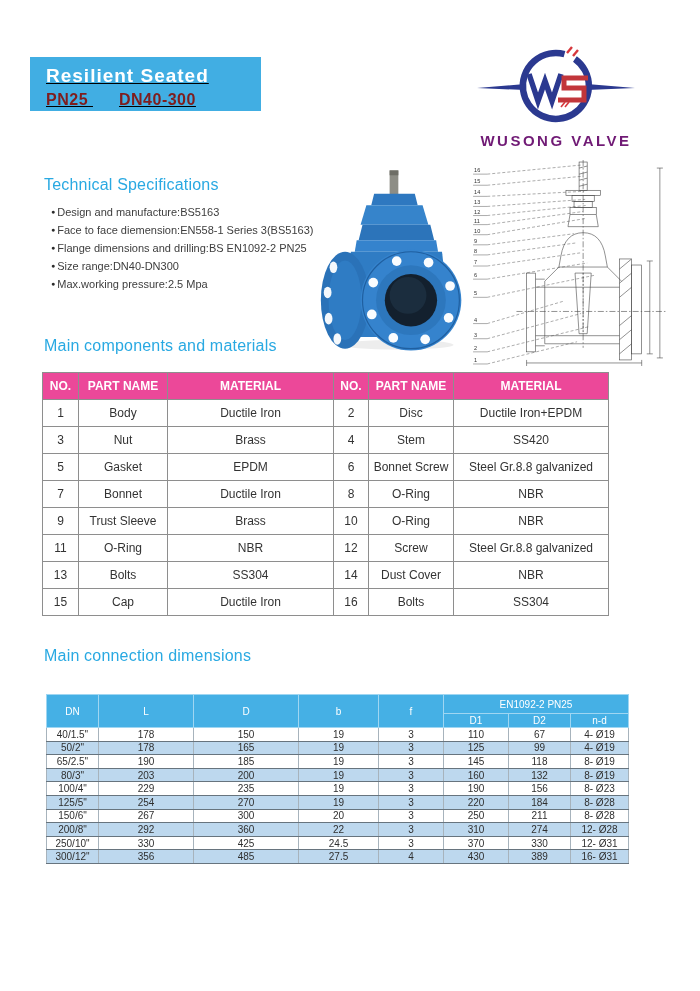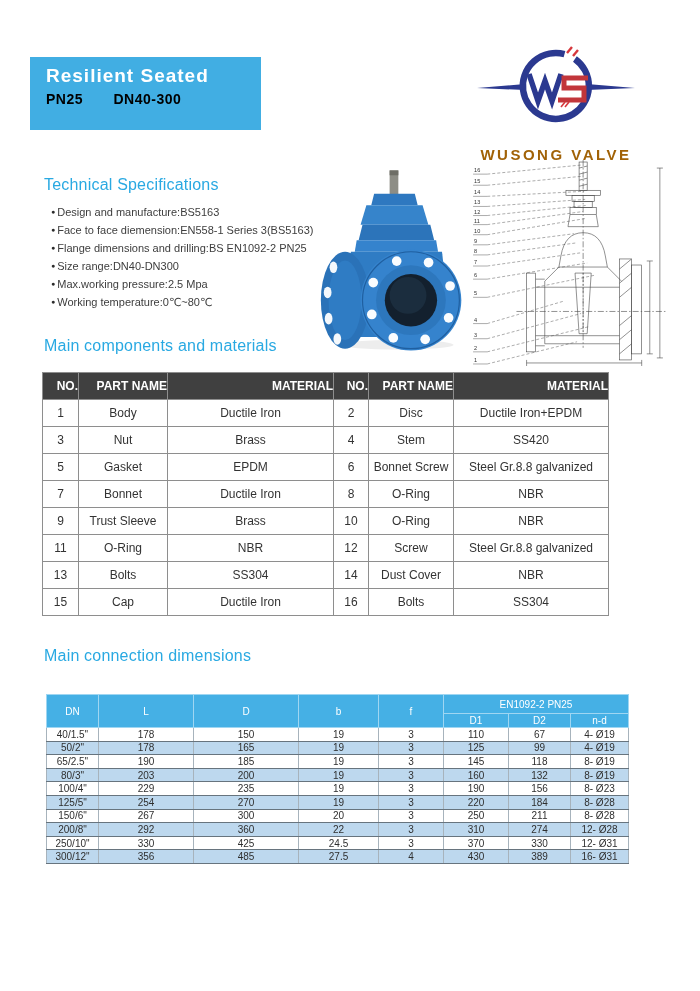--- a/index.html
+++ b/index.html
@@ -1,30 +1,30 @@
 <!DOCTYPE html>
 <html><head>
 <meta charset="utf-8">
 <style>
   * { margin:0; padding:0; box-sizing:border-box; }
   html,body { background:#fff; }
   body { font-family:"Liberation Sans","DejaVu Sans",sans-serif; }
   .page { position:relative; width:700px; height:991px; background:#ffffff; overflow:hidden; }
 
   
-  .title-block { position:absolute; left:30px; top:57px; width:231px; height:73px;
-    background:#41aee3; padding:8px 0 0 16px; }
+  .title-block { position:absolute; left:30px; top:57px; width:231px; height:54px;
+    background:#41aee3; padding:8px 0 0 16px;text-decoration:underline; }
   .title-line { color:#ffffff; font-size:19px; font-weight:bold; line-height:22px; letter-spacing:1px; }
-  .title-sub { margin-top:4px; font-size:14px; color:#000000; font-weight:bold; letter-spacing:.5px; }
+  .title-sub { margin-top:4px; font-size:16px; color:#7f1d1d; font-weight:bold; letter-spacing:.5px; }
   .title-sub span + span { margin-left:26px; }
 
   
   .logo { position:absolute; left:456px; top:44px; width:200px; text-align:center; }
   .logo svg { display:block; margin:0 auto; }
-  .logo-text { margin-top:16px; font-size:15px; font-weight:bold; color:#a16207; letter-spacing:2.5px; }
+  .logo-text { margin-top:2px; font-size:15px; font-weight:bold; color:#701a75; letter-spacing:2.5px; }
 
   
   .sec-title { position:absolute; left:44px; font-size:16px; font-weight:normal; color:#29a9e2; letter-spacing:.2px; }
   #sec-specs { top:176px; }
   #sec-comp  { top:337px;text-align:center; }
   #sec-dims  { top:647px; }
 
   
   .specs { position:absolute; left:51px; top:203px; list-style:none; }
   .specs li { font-size:11px; color:#3d3d3d; line-height:17px; }
@@ -33,22 +33,22 @@
   
   .valve-photo { position:absolute; left:316px; top:168px; width:155px; height:185px; }
   .valve-drawing { position:absolute; left:472px; top:160px; width:196px; height:207px; }
   .valve-drawing svg text { font-size:5.5px; fill:#333; font-family:"Liberation Sans",sans-serif; }
   .valve-drawing svg .sketch { stroke:#4a4a4a; stroke-width:.6; fill:none; }
   .valve-drawing svg #leaders line { stroke:#4a4a4a; stroke-width:.45; }
 
   
   table { border-collapse:collapse; table-layout:fixed; }
   .comp-table { position:absolute; left:42px; top:372px; width:566px; font-size:12px; color:#333; }
-  .comp-table th { background:#404040; color:#fff; font-weight:bold; font-size:12px; height:27px;
-     border:1px solid #8e8e8e; border-left:1px solid #cdeafa;text-align:right; }
+  .comp-table th { background:#ec4899; color:#fff; font-weight:bold; font-size:12px; height:27px;
+     border:1px solid #8e8e8e; border-left:1px solid #cdeafa; }
   .comp-table th:first-child { border-left:1px solid #8e8e8e; }
   .comp-table td { height:27px; text-align:center; border:1px solid #8e8e8e; background:#fff;
      white-space:nowrap; overflow:hidden; }
 
   
   .dims-table { position:absolute; left:46px; top:694px; width:582px; font-size:10px; color:#2f2f2f; }
   .dims-table th { background:#45b0e5; color:#fff; font-weight:normal; font-size:10px;
      border:1px solid #9fd6f2; }
   .dims-table thead tr:first-child th { height:19px; }
   .dims-table thead tr.hrow2 th { height:14px; }
@@ -91,21 +91,20 @@
     <div class="logo-text">WUSONG VALVE</div>
   </div>
 
   <div class="sec-title" id="sec-specs">Technical Specifications</div>
   <ul class="specs">
       <li>Design and manufacture:BS5163</li>
       <li>Face to face diemension:EN558-1 Series 3(BS5163)</li>
       <li>Flange dimensions and drilling:BS EN1092-2 PN25</li>
       <li>Size range:DN40-DN300</li>
       <li>Max.working pressure:2.5 Mpa</li>
-      <li>Working temperature:0℃~80℃</li>
     </ul>
 
   <div class="valve-photo">
     <svg width="155" height="185" viewBox="0 0 160 190">
       <ellipse cx="84" cy="182" rx="58" ry="5" fill="rgba(0,0,0,0.07)"></ellipse>
       <rect x="76" y="2" width="9" height="25" fill="#8d8d85"></rect>
       <rect x="76" y="2" width="9" height="5" fill="#6e6e66"></rect>
       <path d="M60,26 h42 l3,12 h-48 z" fill="#2e78c0"></path>
       <path d="M52,38 h58 l6,20 h-70 z" fill="#3684cb"></path>
       <path d="M48,58 h70 l4,16 h-78 z" fill="#2c74ba"></path>

